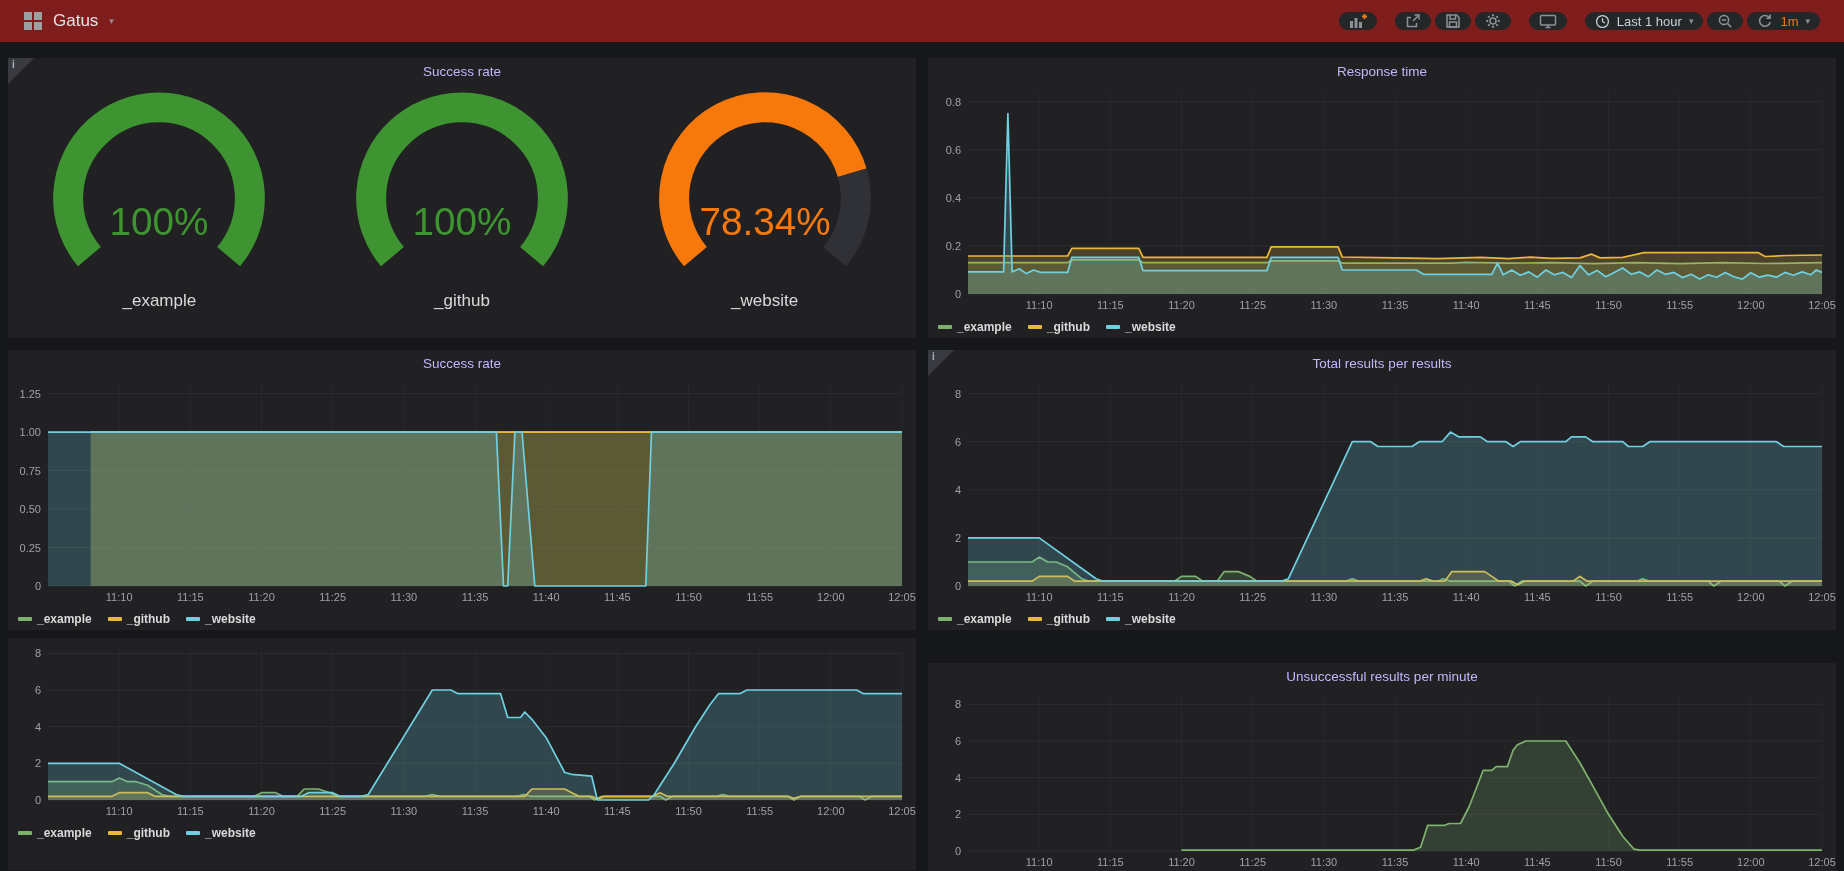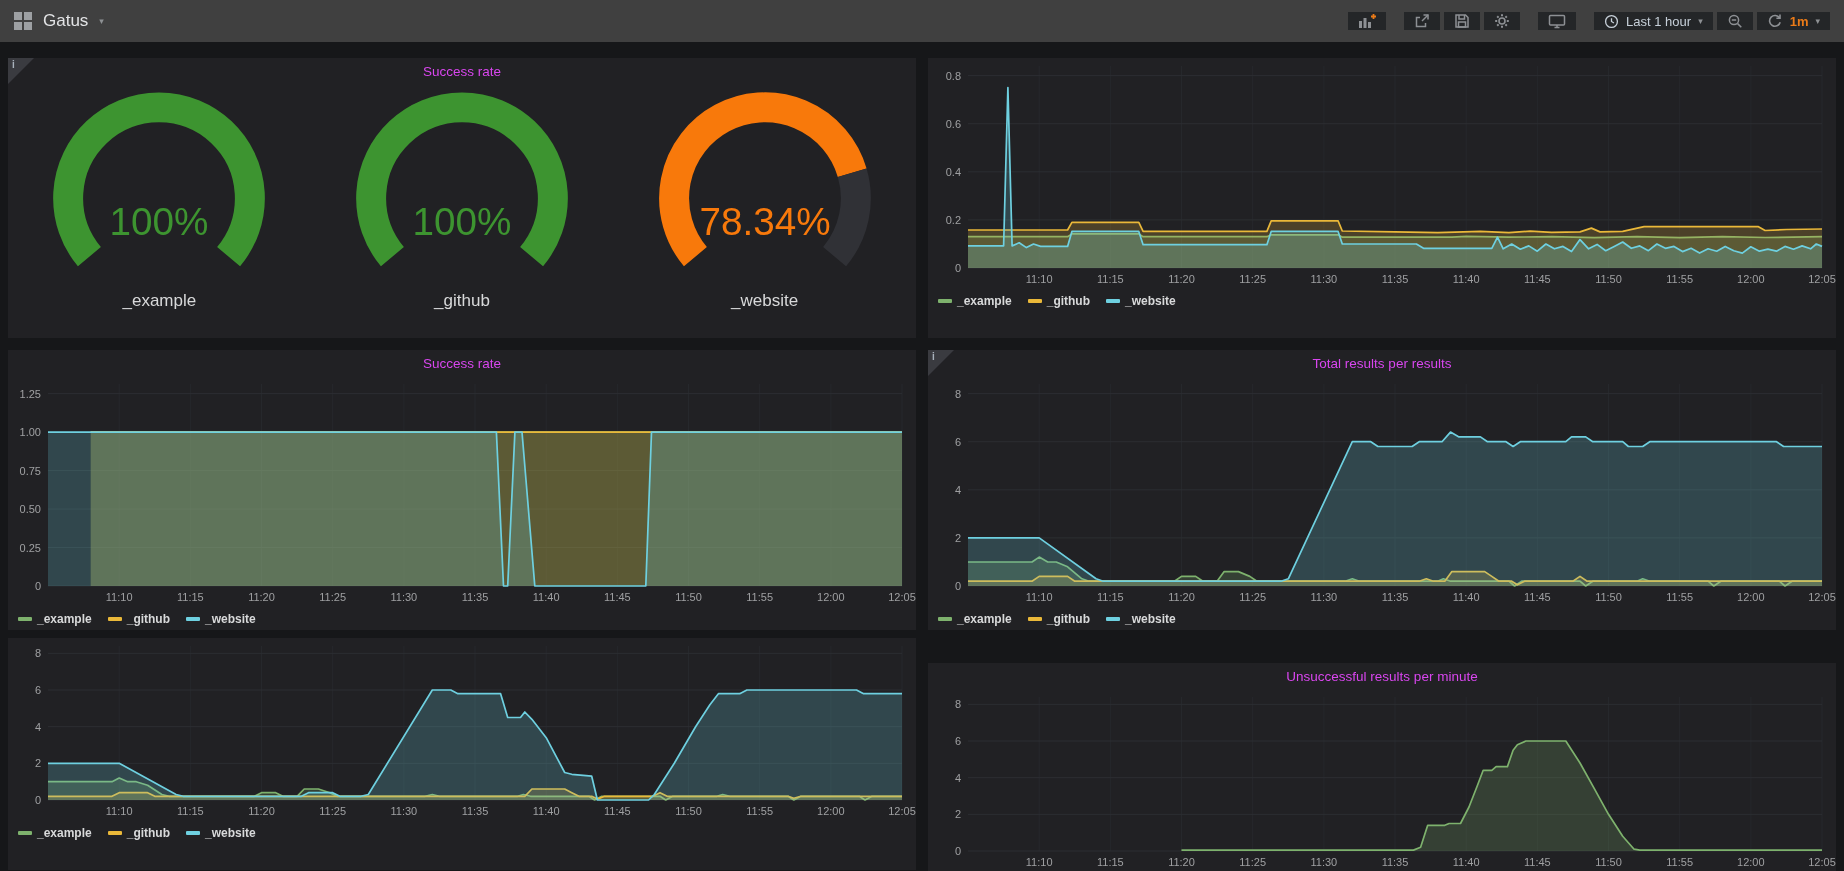--- a/index.html
+++ b/index.html
@@ -1,37 +1,37 @@
 <!DOCTYPE html>
 <html><head>
 <meta charset="utf-8">
 <style>
   html,body{margin:0;padding:0;}
   body{width:1844px;height:871px;overflow:hidden;background:#161719;
        font-family:"Liberation Sans",sans-serif;-webkit-font-smoothing:antialiased;}
   
-  .navbar{height:42px;background:#404040;display:flex;align-items:center;
-          justify-content:space-between;padding:0 14px;box-sizing:border-box;}
+  .navbar{height:42px;background:#7f1d1d;display:flex;align-items:center;
+          justify-content:space-between;padding:0 24px;box-sizing:border-box;}
   .nav-left{display:flex;align-items:center;gap:11px;}
   .grid-icon{display:grid;grid-template-columns:8px 8px;grid-gap:2px;cursor:pointer;}
   .grid-icon span{width:8px;height:8px;background:#9da0a3;display:block;}
   .brand{color:#e3e4e6;font-size:17px;cursor:pointer;}
   .caret{color:#8e9194;font-size:9px;line-height:1;}
   .nav-right{display:flex;align-items:center;}
-  .nav-btn{height:18px;background:#242628;border:none;border-radius:0;display:flex;
+  .nav-btn{height:18px;background:#242628;border:none;border-radius:14px;display:flex;
            align-items:center;gap:7px;padding:0 10px;color:#c7d0d9;font-size:13px;
            cursor:pointer;margin-left:4px;}
   .nav-btn svg{display:block;}
   .gap{width:14px;}
-  .accent-text{color:#eb7b18;font-weight:700;}
+  .accent-text{color:#eb7b18;font-weight:400;}
   
   .dash{position:relative;width:1844px;height:829px;}
   .panel{position:absolute;background:#212124;box-sizing:border-box;}
   .panel-title{height:26px;display:flex;align-items:center;justify-content:center;
-               color:#d946ef;font-size:13.5px;font-weight:500;cursor:pointer;}
+               color:#c4b5fd;font-size:13.5px;font-weight:500;cursor:pointer;}
   .chart{position:relative;cursor:crosshair;}
   .legend{display:flex;gap:16px;align-items:center;height:22px;padding-left:10px;}
   .legend-item{display:flex;align-items:center;gap:5px;color:#d8d9da;font-size:12px;
                font-weight:600;cursor:pointer;}
   .legend-dash{width:14px;height:4px;border-radius:1px;display:inline-block;}
   
   .corner-info{position:absolute;top:0;left:0;width:0;height:0;cursor:pointer;
                border-top:26px solid #3a3b40;border-right:26px solid transparent;}
   .corner-info i{position:absolute;top:-25px;left:4px;font-style:normal;font-size:10px;
                  color:#a8b2bc;font-weight:700;}
@@ -146,20 +146,21 @@
             <path d="M78.0 172.4 A94 94 0 1 1 240.2 85.6" fill="none" stroke="#f8790b" stroke-width="31"></path>
             <path d="M240.2 85.6 A94 94 0 0 1 222.0 172.4" fill="none" stroke="#303136" stroke-width="31"></path>
             <text x="150" y="150" text-anchor="middle" fill="#f8790b" font-size="40" font-weight="500">78.34%</text>
           </svg>
           <div class="gauge-label">_website</div>
         </div>
       </div>
   </div>
 
   <div class="panel" style="left:928px;top:16px;width:908px;height:280px;">
+    <div class="panel-title">Response time</div>
     <div class="chart" style="height:232px;"><svg viewBox="0 0 908 232" width="908" height="232">
           <line x1="111.16666666666666" x2="111.16666666666666" y1="8" y2="210" stroke="#26282c" stroke-width="1"></line>
           <line x1="182.33333333333331" x2="182.33333333333331" y1="8" y2="210" stroke="#26282c" stroke-width="1"></line>
           <line x1="253.5" x2="253.5" y1="8" y2="210" stroke="#26282c" stroke-width="1"></line>
           <line x1="324.66666666666663" x2="324.66666666666663" y1="8" y2="210" stroke="#26282c" stroke-width="1"></line>
           <line x1="395.83333333333337" x2="395.83333333333337" y1="8" y2="210" stroke="#26282c" stroke-width="1"></line>
           <line x1="467" x2="467" y1="8" y2="210" stroke="#26282c" stroke-width="1"></line>
           <line x1="538.1666666666667" x2="538.1666666666667" y1="8" y2="210" stroke="#26282c" stroke-width="1"></line>
           <line x1="609.3333333333333" x2="609.3333333333333" y1="8" y2="210" stroke="#26282c" stroke-width="1"></line>
           <line x1="680.5" x2="680.5" y1="8" y2="210" stroke="#26282c" stroke-width="1"></line>

